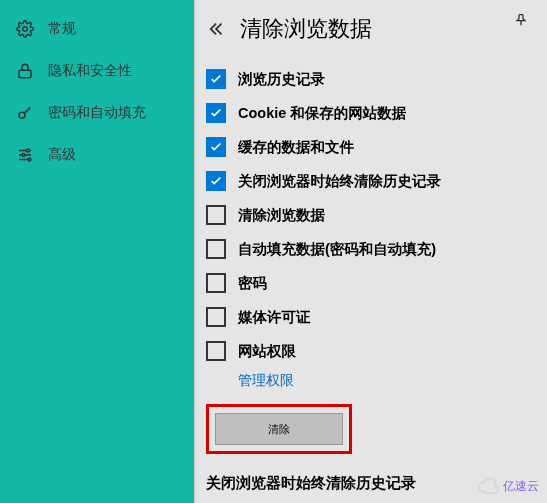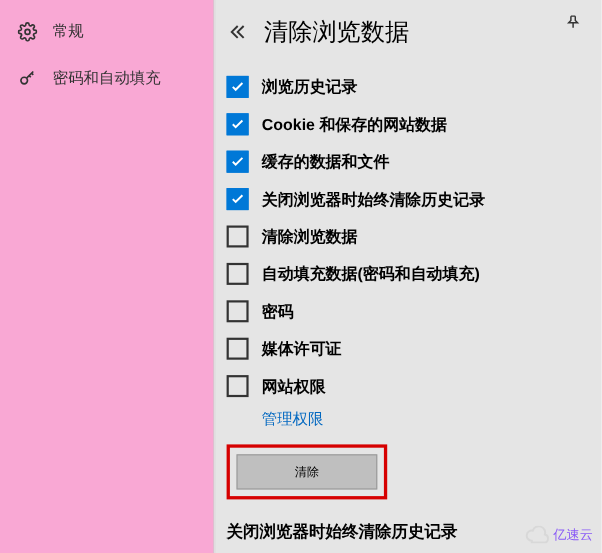--- a/index.html
+++ b/index.html
@@ -9,21 +9,21 @@
       color: #000;
       background: #fff;
       width: 547px;
       height: 503px;
       overflow: hidden;
       position: relative;
     }
     .container { display: flex; height: 100%; }
     .sidebar {
       width: 195px;
-      background: #f9a8d4;
+      background: #14b8a6;
       border-right: 1px solid #ccc;
       padding-top: 8px;
     }
     .sidebar-item {
       display: flex;
       align-items: center;
       gap: 14px;
       padding: 12px 16px;
       cursor: pointer;
       color: #333;
@@ -120,25 +120,45 @@
         <svg width="18" height="18" viewBox="0 0 24 24" fill="none" stroke="#333" stroke-width="2">
             <circle cx="12" cy="12" r="3"></circle>
             <path d="M19.4 15a1.7 1.7 0 0 0 .3 1.8l.1.1a2 2 0 1 1-2.8 2.8l-.1-.1a1.7 1.7 0 0 0-1.8-.3 1.7 1.7 0 0 0-1 1.5V21a2 2 0 0 1-4 0v-.1a1.7 1.7 0 0 0-1-1.5 1.7 1.7 0 0 0-1.8.3l-.1.1a2 2 0 1 1-2.8-2.8l.1-.1a1.7 1.7 0 0 0 .3-1.8 1.7 1.7 0 0 0-1.5-1H3a2 2 0 0 1 0-4h.1a1.7 1.7 0 0 0 1.5-1 1.7 1.7 0 0 0-.3-1.8l-.1-.1a2 2 0 1 1 2.8-2.8l.1.1a1.7 1.7 0 0 0 1.8.3h0a1.7 1.7 0 0 0 1-1.5V3a2 2 0 0 1 4 0v.1a1.7 1.7 0 0 0 1 1.5 1.7 1.7 0 0 0 1.8-.3l.1-.1a2 2 0 1 1 2.8 2.8l-.1.1a1.7 1.7 0 0 0-.3 1.8v0a1.7 1.7 0 0 0 1.5 1H21a2 2 0 0 1 0 4h-.1a1.7 1.7 0 0 0-1.5 1z"></path>
           </svg>
       </span>
       <span>常规</span>
     </div>
     <div class="sidebar-item">
       <span class="icon">
         <svg width="18" height="18" viewBox="0 0 24 24" fill="none" stroke="#333" stroke-width="2">
+            <rect x="4" y="11" width="16" height="10" rx="2"></rect>
+            <path d="M8 11V7a4 4 0 0 1 8 0v4"></path>
+          </svg>
+      </span>
+      <span>隐私和安全性</span>
+    </div>
+    <div class="sidebar-item">
+      <span class="icon">
+        <svg width="18" height="18" viewBox="0 0 24 24" fill="none" stroke="#333" stroke-width="2">
             <circle cx="8" cy="15" r="4"></circle>
             <path d="M10.9 12.1 19 4m-2 2 2 2m-5 1 2 2"></path>
           </svg>
       </span>
       <span>密码和自动填充</span>
+    </div>
+    <div class="sidebar-item">
+      <span class="icon">
+        <svg width="18" height="18" viewBox="0 0 24 24" fill="none" stroke="#333" stroke-width="2">
+            <path d="M4 6h10M20 6h-2M4 12h4M20 12h-8M4 18h14M20 18h-0"></path>
+            <circle cx="16" cy="6" r="2"></circle>
+            <circle cx="10" cy="12" r="2"></circle>
+            <circle cx="18" cy="18" r="2"></circle>
+          </svg>
+      </span>
+      <span>高级</span>
     </div>
   </div>
 
   <div class="main">
     <div class="header">
       <span class="back-icon">
         <svg width="18" height="14" viewBox="0 0 20 14" fill="none" stroke="#333" stroke-width="2">
             <path d="M9 1 3 7l6 6M15 1 9 7l6 6"></path>
           </svg>
       </span>

